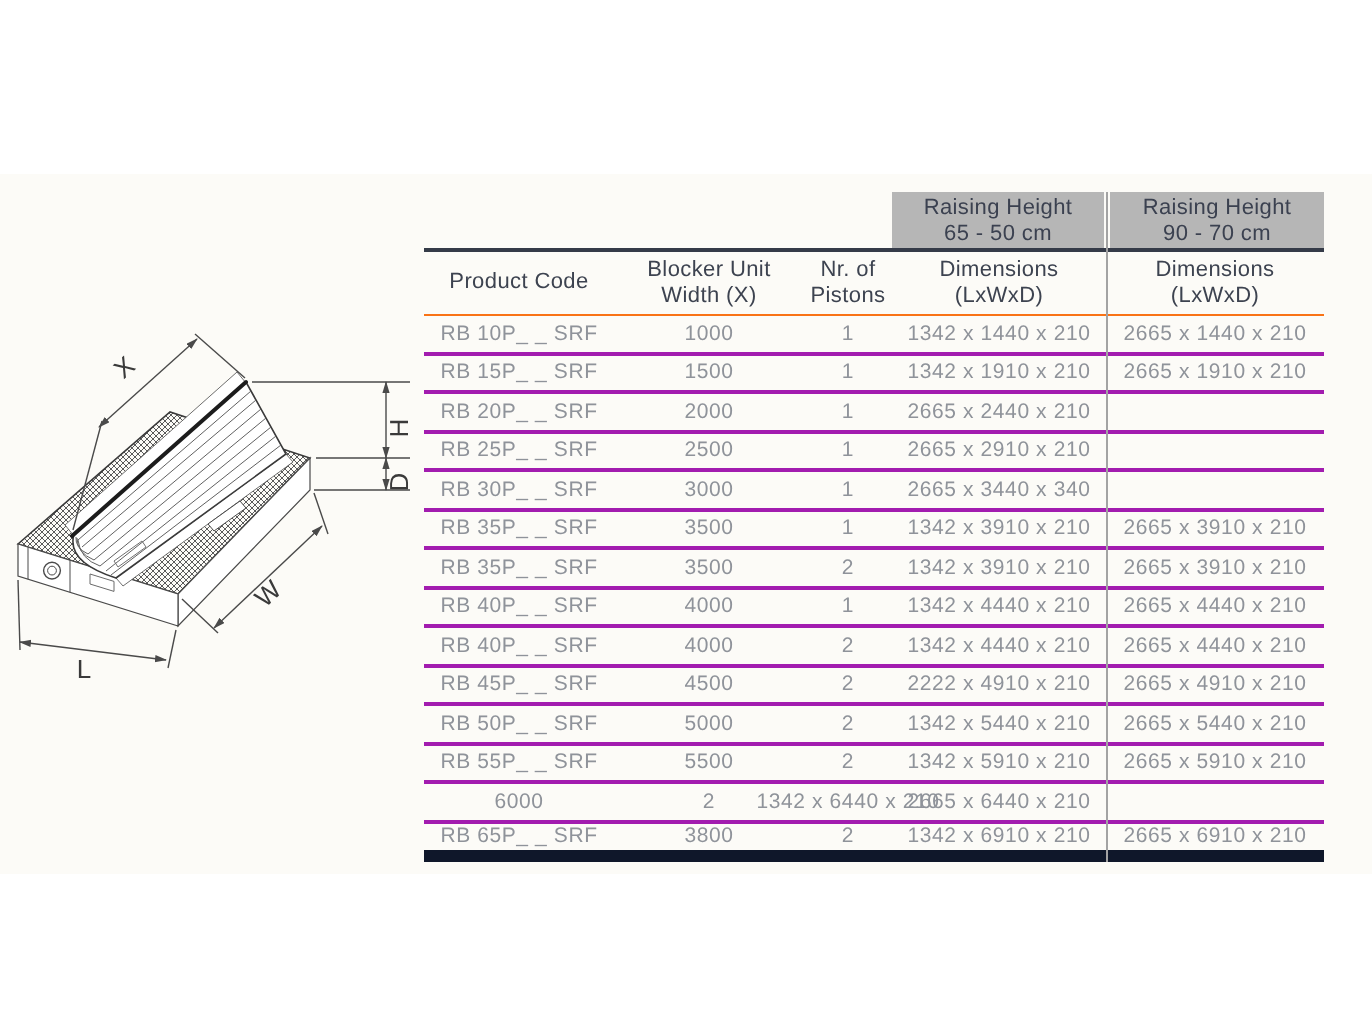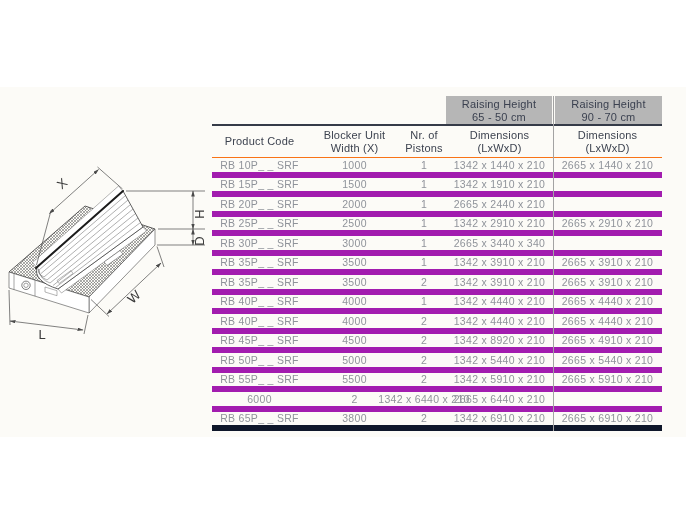--- a/index.html
+++ b/index.html
@@ -35,21 +35,21 @@
     height:32px;border-bottom:1px solid #f97316;box-sizing:border-box;
   }
   .thead .hcell{
     display:flex;flex-direction:column;align-items:center;justify-content:center;
     color:#3d4350;font-size:11px;line-height:12.5px;font-weight:500;letter-spacing:.2px;
     text-align:center;
   }
   .tbody{}
   .trow{
     display:grid;grid-template-columns:95px 95px 44px 107px 109px;
-    height:19.5px;box-sizing:border-box;border-bottom:6px solid #a21caf;
+    height:19.5px;box-sizing:border-box;border-bottom:2px solid #a21caf;
   }
   .trow:last-child{border-bottom:6px solid #0f172a;}
   .trow .cell{
     display:flex;align-items:center;justify-content:center;
     color:#8f939a;font-size:10.5px;letter-spacing:.3px;white-space:nowrap;
   }
   .vdivider{
     position:absolute;left:341px;top:0;width:1px;height:100%;
     background:#a3a3a3;
   }
@@ -181,34 +181,34 @@
     <div class="cell">1</div>
     <div class="cell">1342 x 1440 x 210</div>
     <div class="cell">2665 x 1440 x 210</div>
   </div>
 
   <div class="trow">
     <div class="cell">RB 15P_ _ SRF</div>
     <div class="cell">1500</div>
     <div class="cell">1</div>
     <div class="cell">1342 x 1910 x 210</div>
+    <div class="cell">2665 x 1910 x 210</div>
   </div>
 
   <div class="trow">
     <div class="cell">RB 20P_ _ SRF</div>
     <div class="cell">2000</div>
     <div class="cell">1</div>
     <div class="cell">2665 x 2440 x 210</div>
   </div>
 
   <div class="trow">
     <div class="cell">RB 25P_ _ SRF</div>
     <div class="cell">2500</div>
     <div class="cell">1</div>
-    <div class="cell">1342 x 2910 x 210</div>
     <div class="cell">2665 x 2910 x 210</div>
   </div>
 
   <div class="trow">
     <div class="cell">RB 30P_ _ SRF</div>
     <div class="cell">3000</div>
     <div class="cell">1</div>
     <div class="cell">2665 x 3440 x 340</div>
   </div>
 
@@ -241,21 +241,21 @@
     <div class="cell">4000</div>
     <div class="cell">2</div>
     <div class="cell">1342 x 4440 x 210</div>
     <div class="cell">2665 x 4440 x 210</div>
   </div>
 
   <div class="trow">
     <div class="cell">RB 45P_ _ SRF</div>
     <div class="cell">4500</div>
     <div class="cell">2</div>
-    <div class="cell">1342 x 8920 x 210</div>
+    <div class="cell">2222 x 4910 x 210</div>
     <div class="cell">2665 x 4910 x 210</div>
   </div>
 
   <div class="trow">
     <div class="cell">RB 50P_ _ SRF</div>
     <div class="cell">5000</div>
     <div class="cell">2</div>
     <div class="cell">1342 x 5440 x 210</div>
     <div class="cell">2665 x 5440 x 210</div>
   </div>

